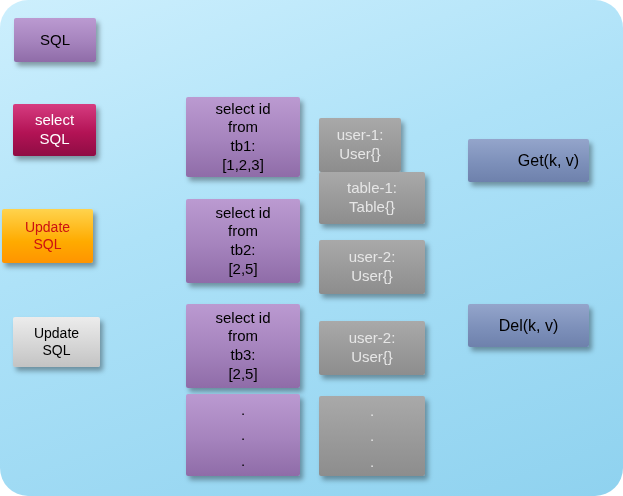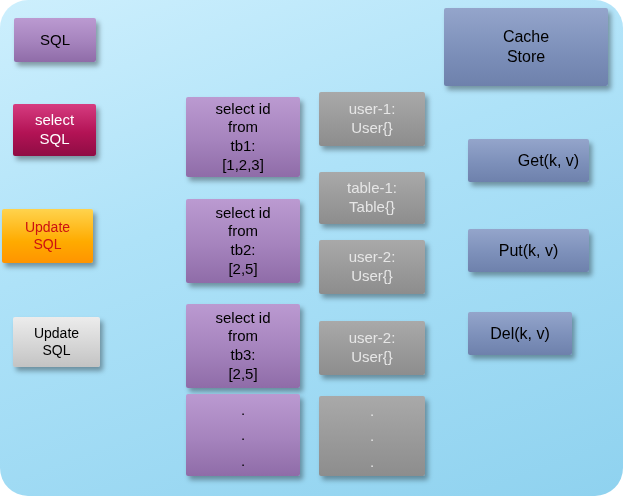--- a/index.html
+++ b/index.html
@@ -89,38 +89,35 @@
 
   <div class="box purple queryfs" style="left:186px; top:304px; width:114px; height:84px;">select id
 from
 tb3:
 [2,5]</div>
 
   <div class="box purple dots" style="left:186px; top:394px; width:114px; height:82px;">.
 .
 .</div>
 
-  <div class="box gray" style="left:319px; top:92px; width:106px; height:54px;">user-1:
+  <div class="box gray" style="left:319px; top:118px; width:82px; height:54px;">user-1:
 User{}</div>
 
   <div class="box gray" style="left:319px; top:172px; width:106px; height:52px;">table-1:
 Table{}</div>
 
   <div class="box gray" style="left:319px; top:240px; width:106px; height:54px;">user-2:
 User{}</div>
 
   <div class="box gray" style="left:319px; top:321px; width:106px; height:54px;">user-2:
 User{}</div>
 
   <div class="box gray dots" style="left:319px; top:396px; width:106px; height:80px;">.
 .
 .</div>
 
-  <div class="box bluegray" style="left:444px; top:8px; width:164px; height:78px;">Cache
-Store</div>
 
   <div class="box bluegray" style="left:468px; top:139px; width:121px; height:43px;padding-left:40px;">Get(k, v)</div>
 
-  <div class="box bluegray" style="left:468px; top:229px; width:121px; height:43px;">Put(k, v)</div>
 
-  <div class="box bluegray" style="left:468px; top:312px; width:104px; height:43px;">Del(k, v)</div>
+  <div class="box bluegray" style="left:468px; top:304px; width:121px; height:43px;">Del(k, v)</div>
 
 </div>
 
 </body></html>

